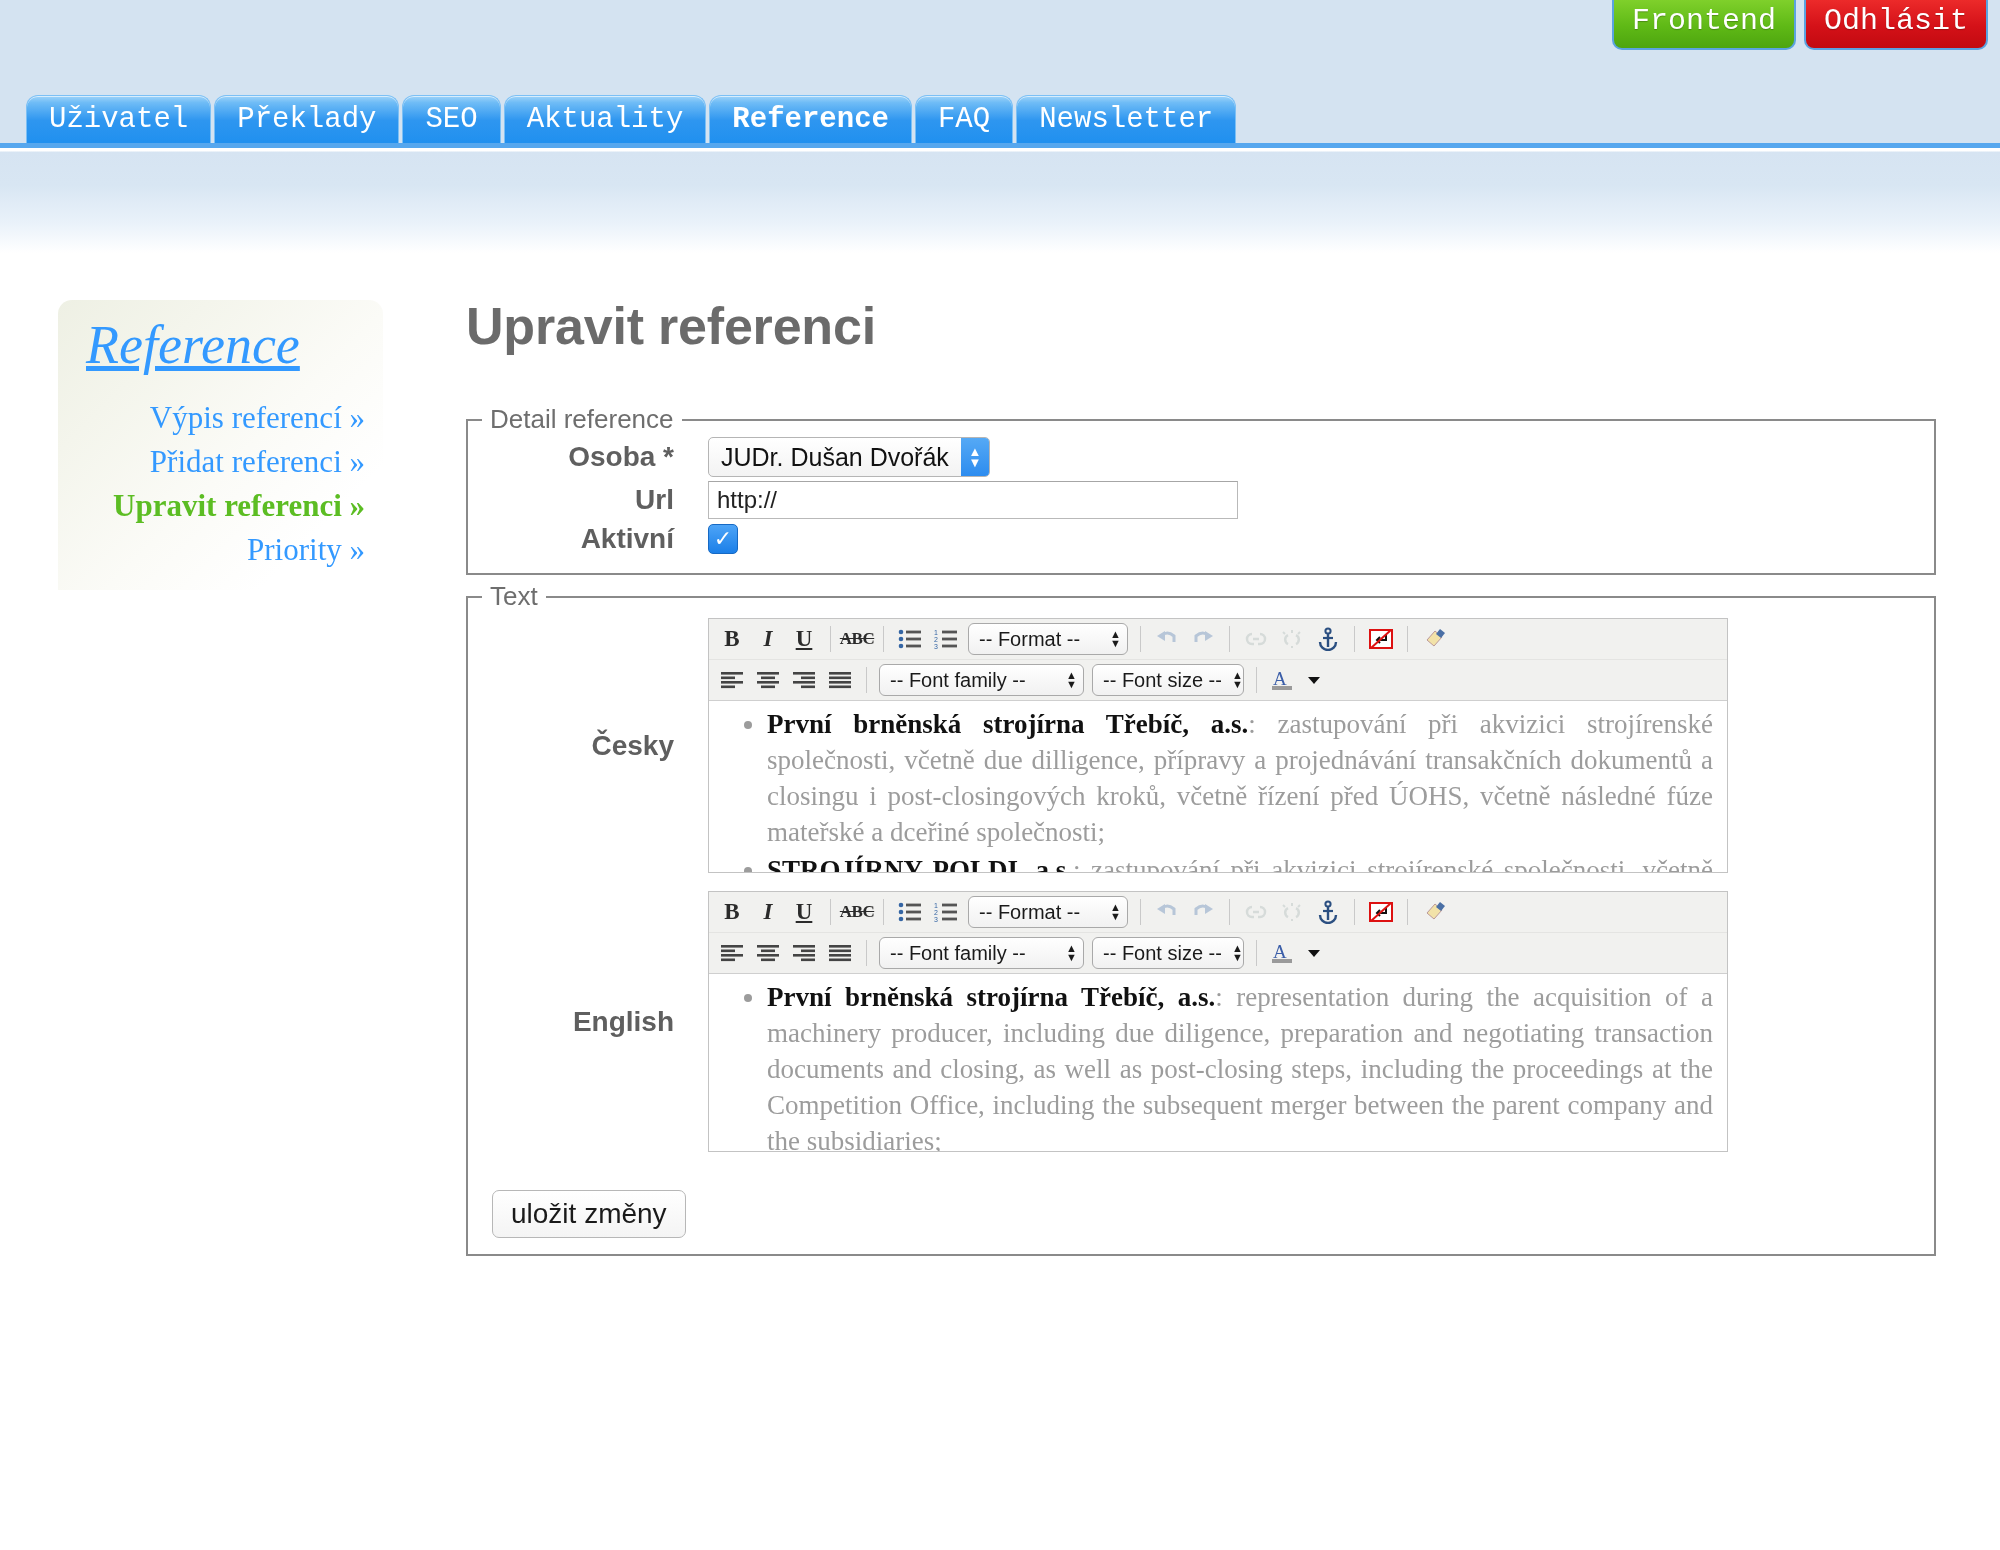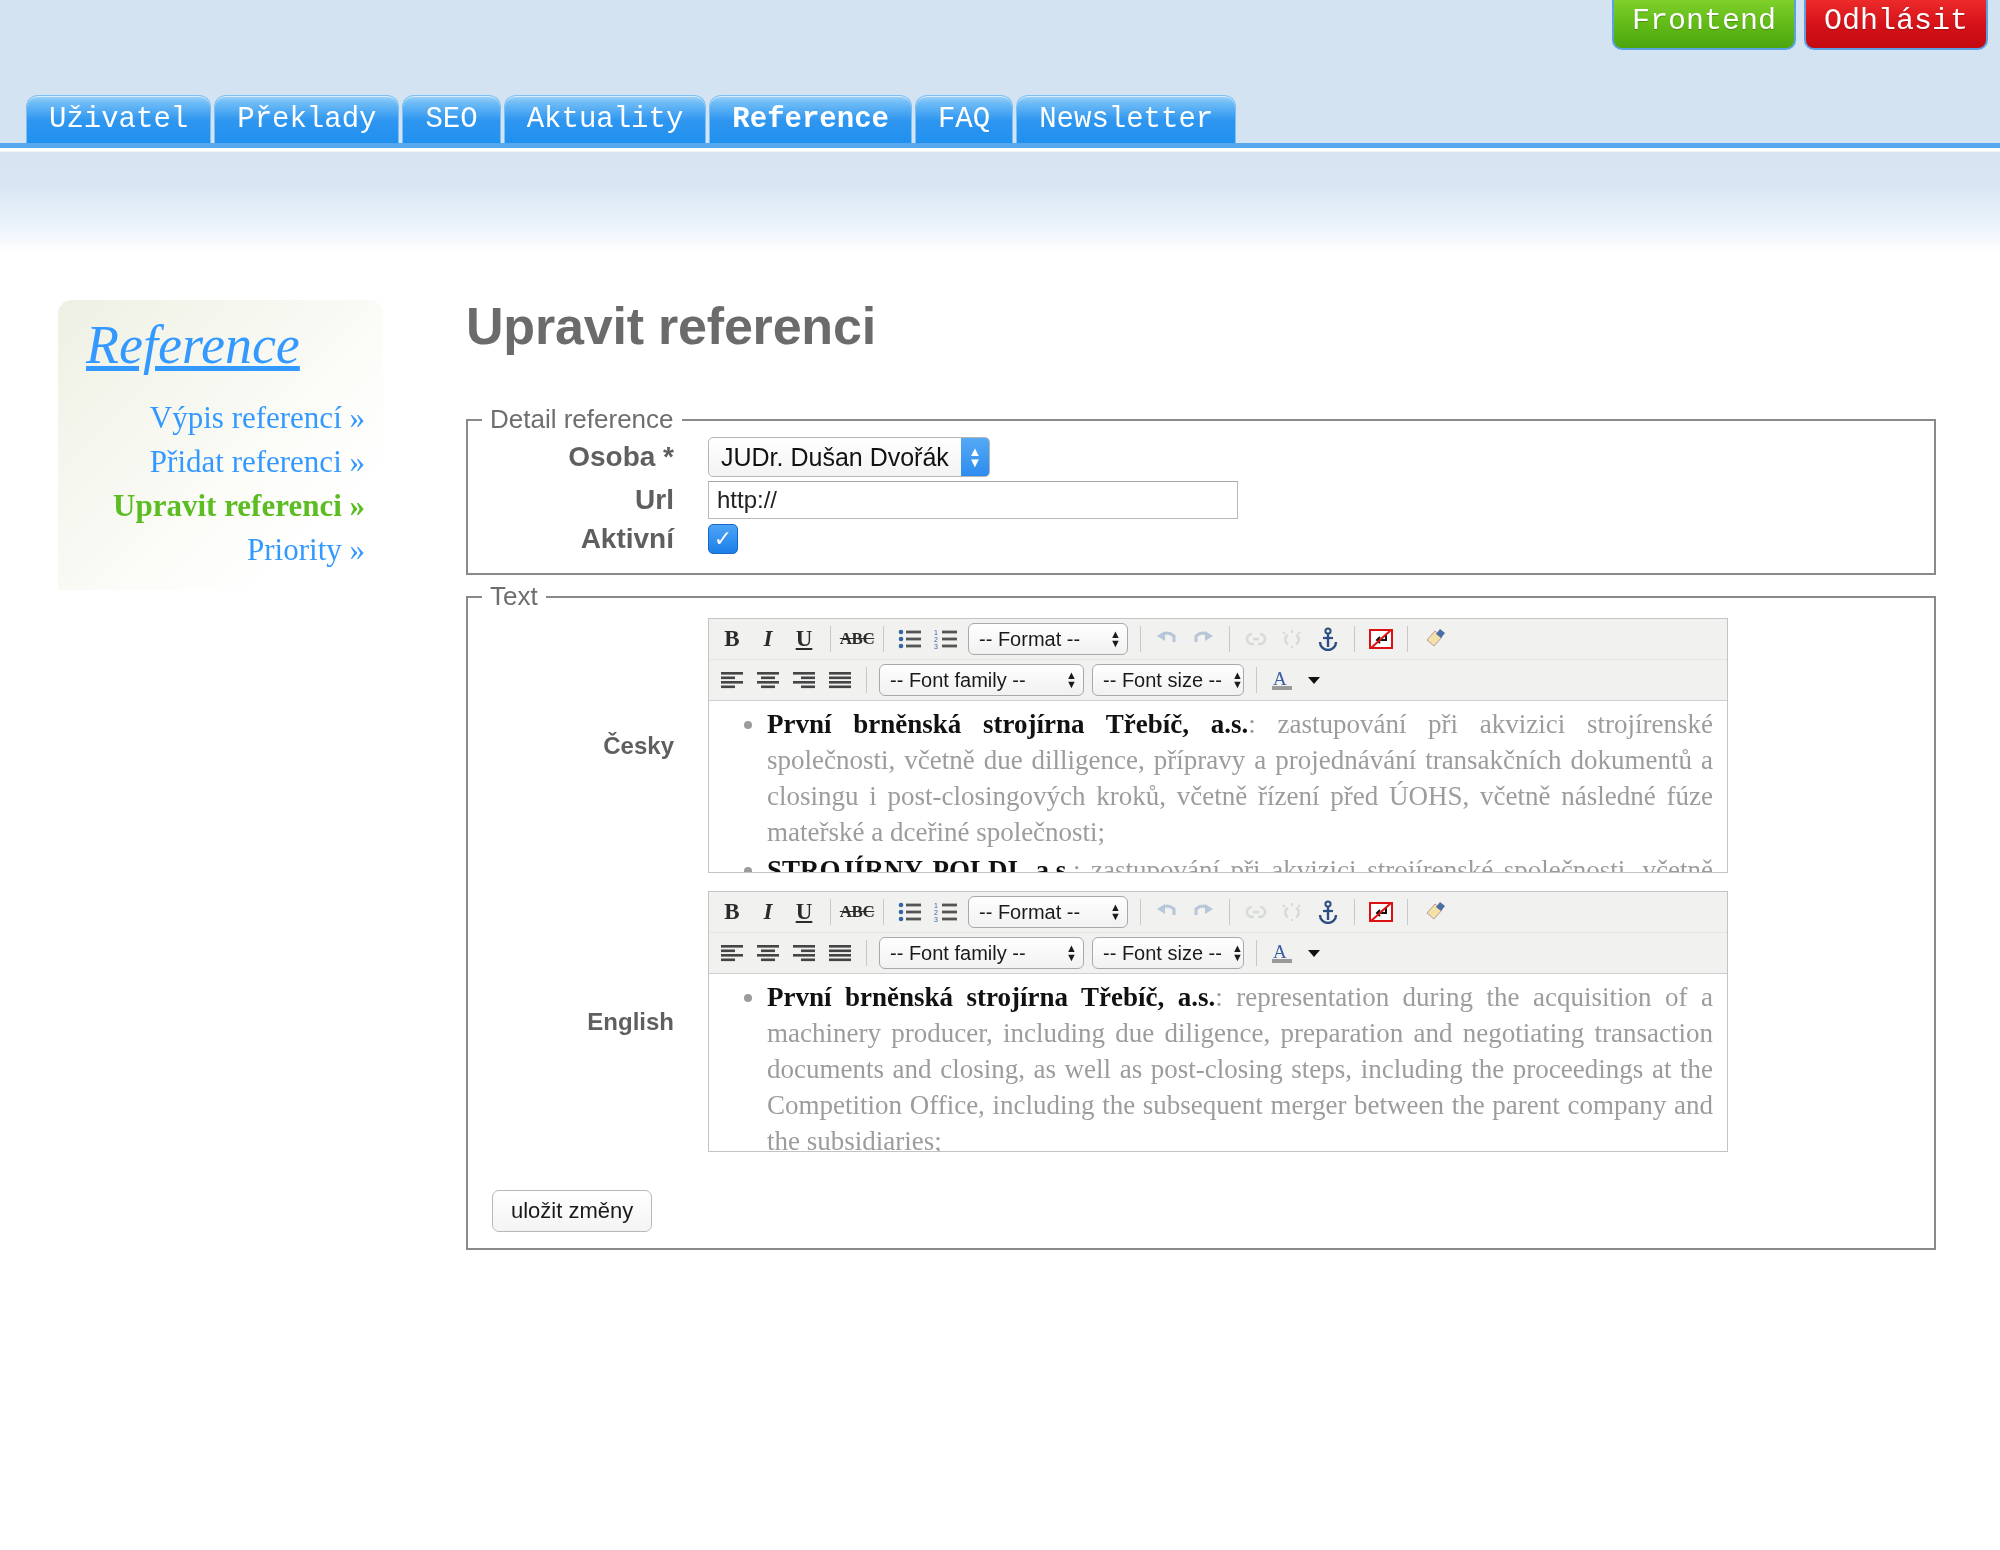--- a/index.html
+++ b/index.html
@@ -152,21 +152,21 @@
     border: 1px solid #1669c4;
     display: inline-flex; align-items: center; justify-content: center;
     color: #fff; font-size: 22px; line-height: 1;
     cursor: pointer;
   }
 
   
   .editor-row { display: flex; align-items: center; margin-top: 6px; }
   .editor-label {
     width: 240px; text-align: right; padding-right: 34px;
-    font-size: 24px; font-weight: bold; color: #5f5f5f;
+    font-size: 28px; font-weight: bold; color: #5f5f5f;
   }
   .mce {
     width: 1020px; border: 1px solid #c3c3c3; background: #f0f0ee;
   }
   .mce-toolbar {
     background: #f1f1ef; padding: 3px 6px; display: flex; align-items: center;
     gap: 2px; flex-wrap: nowrap;
   }
   .mce-toolbar.r2 { border-top: 1px solid #e4e4e2; }
   .tbtn {
@@ -198,21 +198,21 @@
     font-family: "Liberation Serif", serif;
     font-size: 27px; line-height: 1.33;
     color: #9c9c9c; text-align: justify;
     margin-bottom: 2px;
   }
   .mce-body li b { color: #111111; }
 
   
   #savebtn {
     margin: 38px 0 0 24px;
-    font-size: 22px; font-family: "Liberation Sans", sans-serif;
+    font-size: 28px; font-family: "Liberation Sans", sans-serif;
     padding: 7px 18px; border: 1px solid #b7b7b7; border-radius: 7px;
     background: linear-gradient(to bottom,#ffffff,#f4f4f4);
     color: #1a1a1a; cursor: pointer;
   }
 </style>
 </head>
 <body>
 
 <div id="topbar">
   <div id="topactions">

